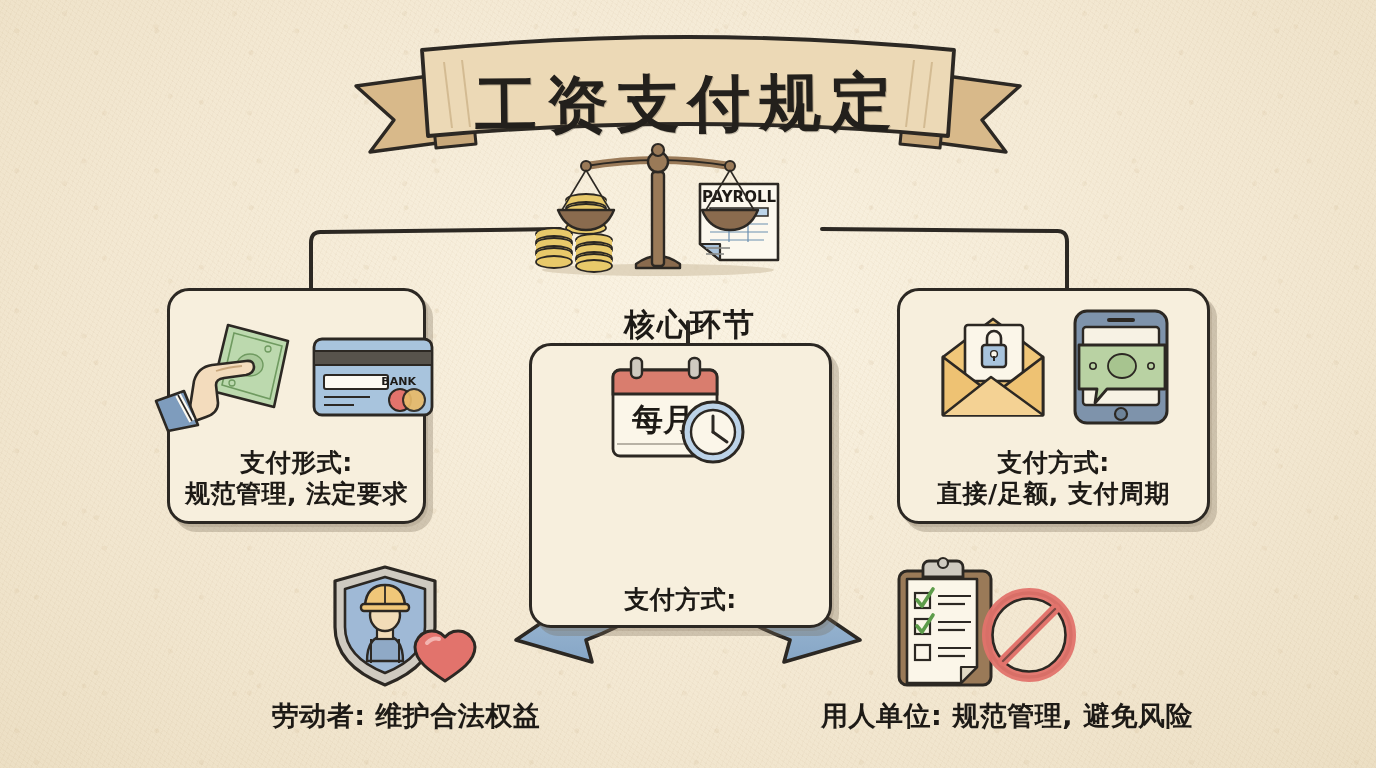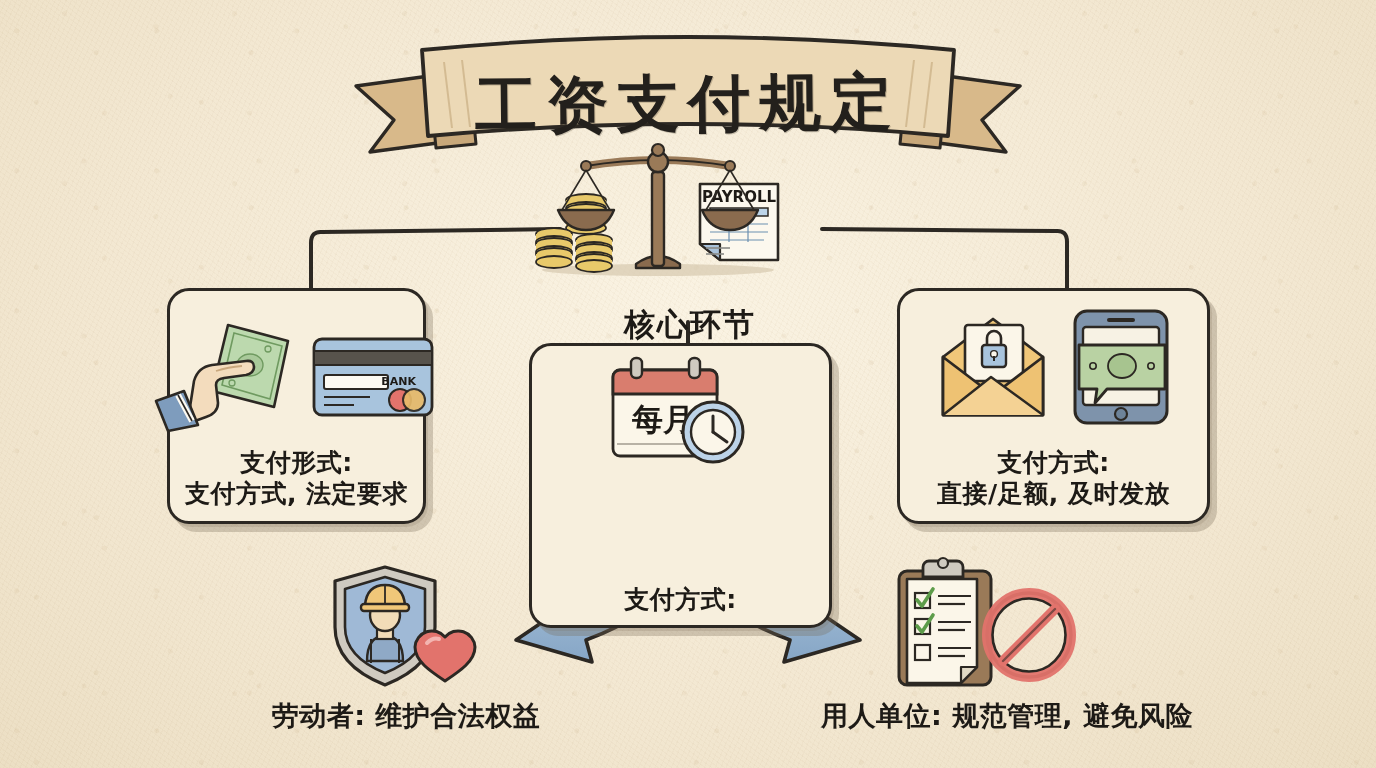--- a/index.html
+++ b/index.html
@@ -258,21 +258,21 @@
           <text x="262" y="82" font-family="DejaVu Sans, sans-serif" font-size="11" font-weight="700" fill="#1d1a16" text-anchor="end">BANK</text>
           <line x1="170" y1="94" x2="216" y2="94" stroke="#2c2823" stroke-width="2"></line>
           <line x1="170" y1="102" x2="200" y2="102" stroke="#2c2823" stroke-width="2"></line>
           <circle cx="246" cy="97" r="11" fill="#e2736c" stroke="#2c2823" stroke-width="2"></circle>
           <circle cx="260" cy="97" r="11" fill="#e8bb6a" stroke="#2c2823" stroke-width="2" opacity=".92"></circle>
         </g>
       </svg>
     </div>
     <div id="cap-left" class="card-caption">
       <span class="cap-l1">支付形式:</span>
-      <span class="cap-l2">支付方式, 法定要求</span>
+      <span class="cap-l2">规范管理, 法定要求</span>
     </div>
   </div>
 
   <div id="card-center" class="card">
     <div class="card-icons">
       <svg width="160" height="110" viewBox="0 0 160 110">
         <g>
           <rect x="12" y="12" width="104" height="86" rx="7" fill="#fbf6e9" stroke="#2c2823" stroke-width="2.8"></rect>
           <path d="M12 19 a7 7 0 0 1 7 -7 h90 a7 7 0 0 1 7 7 v17 h-104 z" fill="#d97d6e" stroke="#2c2823" stroke-width="2.8"></path>
           <rect x="30" y="0" width="11" height="20" rx="5" fill="#cfcac0" stroke="#2c2823" stroke-width="2.4"></rect>
@@ -315,21 +315,21 @@
           <circle cx="192" cy="111" r="6" fill="#6d8399" stroke="#2c2823" stroke-width="2.2"></circle>
           <path d="M150 42 L236 42 L236 86 L178 86 L166 100 L168 86 L150 86 Z" fill="#b9d2a3" stroke="#2c2823" stroke-width="2.8" stroke-linejoin="round"></path>
           <ellipse cx="193" cy="63" rx="14" ry="12" fill="#a7c48f" stroke="#2c2823" stroke-width="1.8"></ellipse>
           <circle cx="164" cy="63" r="3.2" fill="none" stroke="#2c2823" stroke-width="1.6"></circle>
           <circle cx="222" cy="63" r="3.2" fill="none" stroke="#2c2823" stroke-width="1.6"></circle>
         </g>
       </svg>
     </div>
     <div id="cap-right" class="card-caption">
       <span class="cap-l1">支付方式:</span>
-      <span class="cap-l2">直接/足额, 及时发放</span>
+      <span class="cap-l2">直接/足额, 支付周期</span>
     </div>
   </div>
 
   <div id="icon-worker" class="abs">
     <svg width="158" height="126" viewBox="0 0 158 126">
       <path d="M8 18 L58 4 L108 18 L108 64 Q108 102 58 122 Q8 102 8 64 Z" fill="#cfcac0" stroke="#2c2823" stroke-width="3.2" stroke-linejoin="round"></path>
       <path d="M18 26 L58 14 L98 26 L98 64 Q98 94 58 110 Q18 94 18 64 Z" fill="#9fb9d6" stroke="#2c2823" stroke-width="2.6" stroke-linejoin="round"></path>
       <path d="M40 98 Q40 74 58 72 Q76 74 76 98 Z" fill="#8fa9c6" stroke="#2c2823" stroke-width="2.4" stroke-linejoin="round"></path>
       <path d="M44 100 L44 76 M72 100 L72 76" stroke="#2c2823" stroke-width="2"></path>
       <rect x="50" y="62" width="16" height="14" fill="#f2dcb8" stroke="#2c2823" stroke-width="2.2"></rect>

